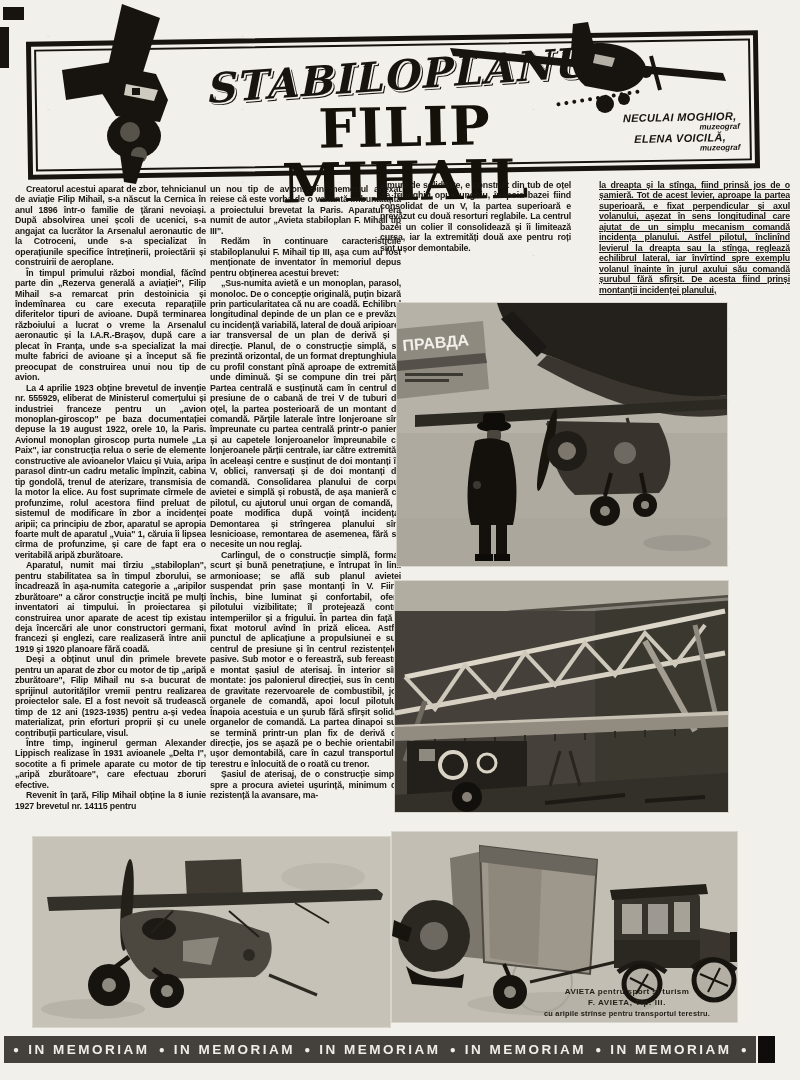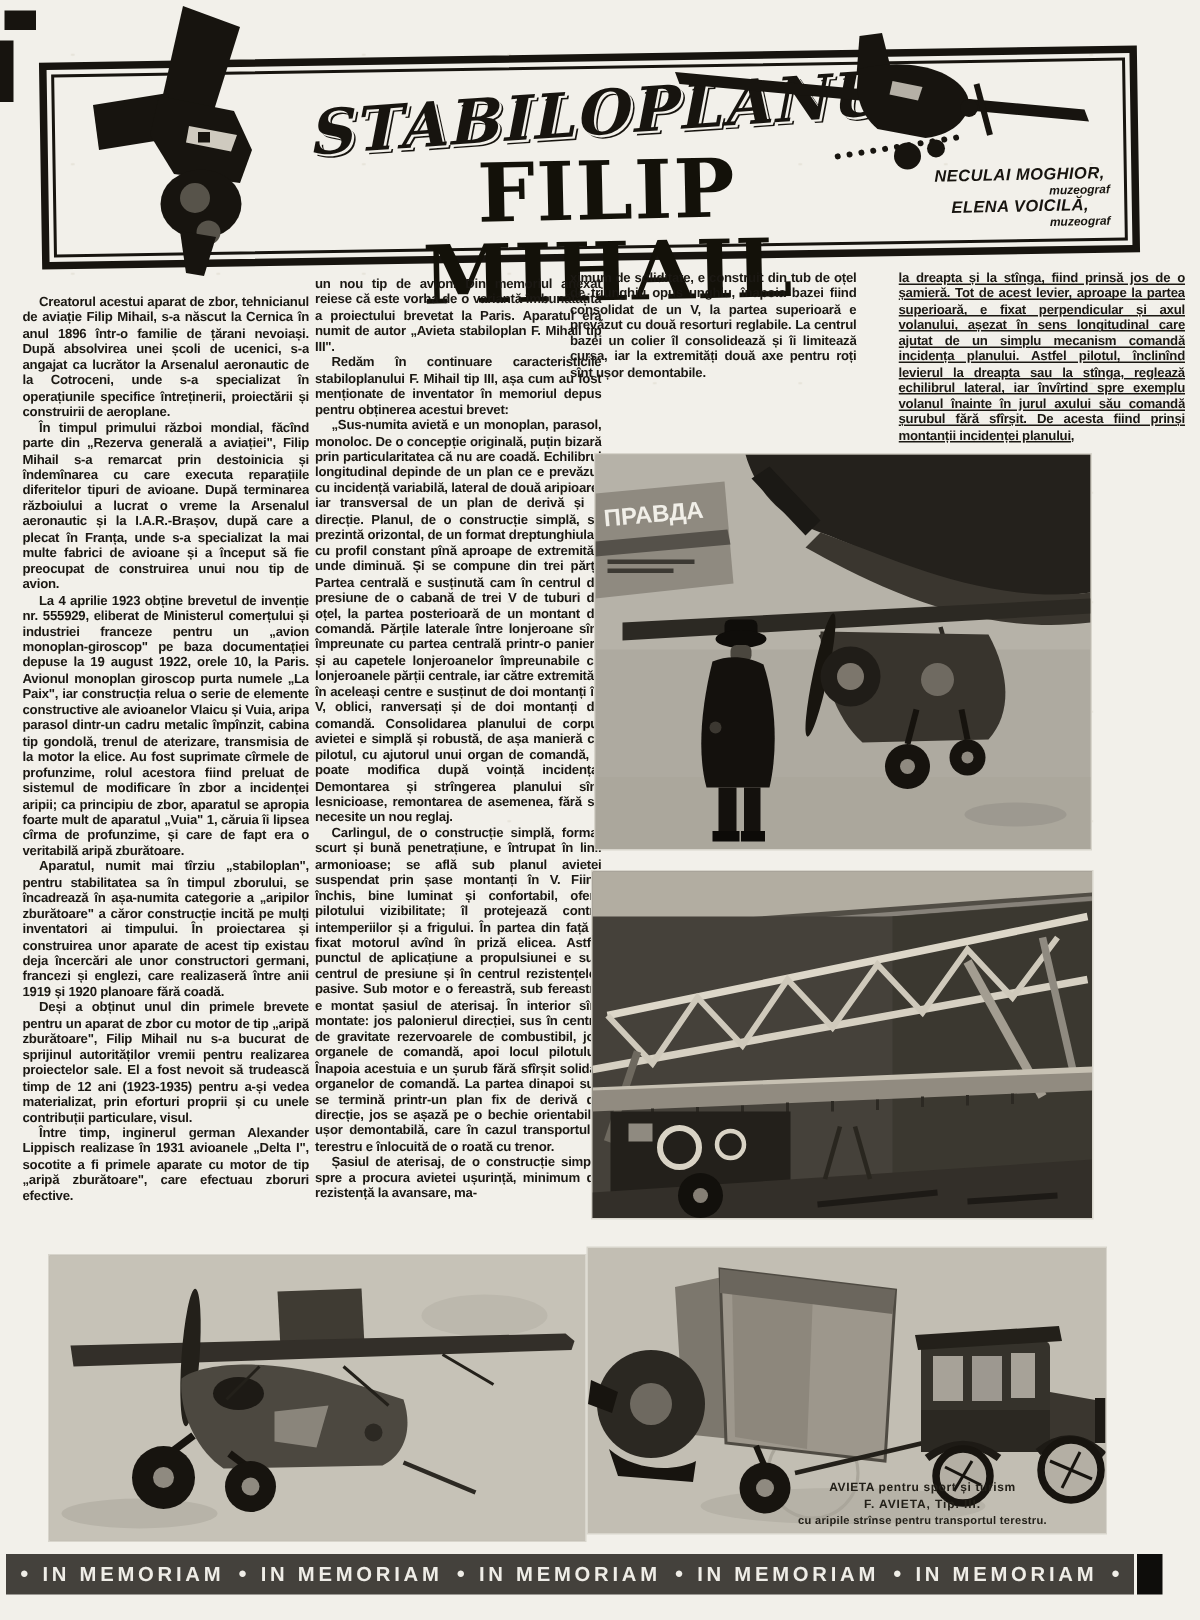--- a/index.html
+++ b/index.html
@@ -20,32 +20,32 @@
   .main-title{left:196px;top:100px;width:418px;text-align:center;font-family:"DejaVu Serif",serif;
        font-weight:bold;font-size:54px;line-height:1;letter-spacing:1px;color:#131109;transform:rotate(-1.2deg);}
   .credits{left:606px;top:111px;width:148px;transform:rotate(-1.2deg);color:#17140f;}
   .credit-name{font-style:italic;font-weight:bold;font-size:11px;letter-spacing:0.3px;text-align:center;line-height:12px;}
   .credit-role{font-style:italic;font-weight:bold;font-size:8px;text-align:right;line-height:9px;padding-right:14px;}
   
   .col{position:absolute;overflow:hidden;font-size:8.8px;line-height:10.45px;font-weight:bold;
        text-align:justify;color:#1b1813;letter-spacing:-0.15px;}
   .col p{margin:0;text-indent:11px;}
   .col p.noindent{text-indent:0;}
-  .col1{left:15px;top:196px;width:191px;height:649px;}
+  .col1{left:15px;top:184px;width:191px;height:649px;}
   .col2{left:210px;top:184px;width:191px;height:650px;}
   .col3{left:380px;top:180px;width:191px;height:128px;}
   .col4{left:599px;top:180px;width:191px;height:128px;text-decoration:underline;}
   
   .photo{background:#aeaaa0;box-shadow:0 0 0 1px #d8d5cc;}
   .photo svg{display:block;width:100%;height:100%;}
   .photo1{left:397px;top:303px;width:330px;height:263px;}
   .photo2{left:395px;top:581px;width:333px;height:231px;}
   .photo3{left:33px;top:837px;width:357px;height:190px;}
   .photo4{left:392px;top:832px;width:345px;height:190px;}
-  .caption{position:absolute;right:16px;bottom:3px;width:212px;text-align:center;color:#232019;
+  .caption{position:absolute;right:4px;bottom:3px;width:212px;text-align:center;color:#232019;
        font-weight:bold;line-height:11px;}
   .caption .c1{font-size:8px;letter-spacing:0.4px;}
   .caption .c2{font-size:8px;letter-spacing:0.6px;}
   .caption .c3{font-size:7.4px;letter-spacing:0.2px;}
   
   .memoriam{left:4px;top:1036px;width:752px;height:27px;background:#44413c;color:#efede7;
        display:flex;align-items:center;justify-content:space-evenly;
        font-weight:bold;font-size:13.5px;letter-spacing:2.5px;}
   .memoriam .b{font-size:10px;letter-spacing:0;}
   .bar-cap{left:758px;top:1036px;width:17px;height:27px;background:#0e0d0b;}
@@ -94,20 +94,21 @@
     <div class="credit-role">muzeograf</div>
   </div>
 
   <section class="col col1">
     <p>Creatorul acestui aparat de zbor, tehnicianul de aviație Filip Mihail, s-a născut la Cernica în anul 1896 într-o familie de țărani nevoiași. După absolvirea unei școli de ucenici, s-a angajat ca lucrător la Arsenalul aeronautic de la Cotroceni, unde s-a specializat în operațiunile specifice întreținerii, proiectării și construirii de aeroplane.</p>
     <p>În timpul primului război mondial, făcînd parte din „Rezerva generală a aviației", Filip Mihail s-a remarcat prin destoinicia și îndemînarea cu care executa reparațiile diferitelor tipuri de avioane. După terminarea războiului a lucrat o vreme la Arsenalul aeronautic și la I.A.R.-Brașov, după care a plecat în Franța, unde s-a specializat la mai multe fabrici de avioane și a început să fie preocupat de construirea unui nou tip de avion.</p>
     <p>La 4 aprilie 1923 obține brevetul de invenție nr. 555929, eliberat de Ministerul comerțului și industriei franceze pentru un „avion monoplan-giroscop" pe baza documentației depuse la 19 august 1922, orele 10, la Paris. Avionul monoplan giroscop purta numele „La Paix", iar construcția relua o serie de elemente constructive ale avioanelor Vlaicu și Vuia, aripa parasol dintr-un cadru metalic împînzit, cabina tip gondolă, trenul de aterizare, transmisia de la motor la elice. Au fost suprimate cîrmele de profunzime, rolul acestora fiind preluat de sistemul de modificare în zbor a incidenței aripii; ca principiu de zbor, aparatul se apropia foarte mult de aparatul „Vuia" 1, căruia îi lipsea cîrma de profunzime, și care de fapt era o veritabilă aripă zburătoare.</p>
     <p>Aparatul, numit mai tîrziu „stabiloplan", pentru stabilitatea sa în timpul zborului, se încadrează în așa-numita categorie a „aripilor zburătoare" a căror construcție incită pe mulți inventatori ai timpului. În proiectarea și construirea unor aparate de acest tip existau deja încercări ale unor constructori germani, francezi și englezi, care realizaseră între anii 1919 și 1920 planoare fără coadă.</p>
     <p>Deși a obținut unul din primele brevete pentru un aparat de zbor cu motor de tip „aripă zburătoare", Filip Mihail nu s-a bucurat de sprijinul autorităților vremii pentru realizarea proiectelor sale. El a fost nevoit să trudească timp de 12 ani (1923-1935) pentru a-și vedea materializat, prin eforturi proprii și cu unele contribuții particulare, visul.</p>
     <p>Între timp, inginerul german Alexander Lippisch realizase în 1931 avioanele „Delta I", socotite a fi primele aparate cu motor de tip „aripă zburătoare", care efectuau zboruri efective.</p>
+    <p>Revenit în țară, Filip Mihail obține la 8 iunie 1927 brevetul nr. 14115 pentru</p>
   </section>
 
   <section class="col col2">
     <p class="noindent">un nou tip de avion. Din memoriul anexat reiese că este vorba de o variantă îmbunătățită a proiectului brevetat la Paris. Aparatul era numit de autor „Avieta stabiloplan F. Mihail tip III".</p>
     <p>Redăm în continuare caracteristicile stabiloplanului F. Mihail tip III, așa cum au fost menționate de inventator în memoriul depus pentru obținerea acestui brevet:</p>
     <p>„Sus-numita avietă e un monoplan, parasol, monoloc. De o concepție originală, puțin bizară prin particularitatea că nu are coadă. Echilibrul longitudinal depinde de un plan ce e prevăzut cu incidență variabilă, lateral de două aripioare, iar transversal de un plan de derivă și o direcție. Planul, de o construcție simplă, se prezintă orizontal, de un format dreptunghiular, cu profil constant pînă aproape de extremități unde diminuă. Și se compune din trei părți. Partea centrală e susținută cam în centrul de presiune de o cabană de trei V de tuburi de oțel, la partea posterioară de un montant de comandă. Părțile laterale între lonjeroane sînt împreunate cu partea centrală printr-o panieră și au capetele lonjeroanelor împreunabile cu lonjeroanele părții centrale, iar către extremități în aceleași centre e susținut de doi montanți în V, oblici, ranversați și de doi montanți de comandă. Consolidarea planului de corpul avietei e simplă și robustă, de așa manieră că pilotul, cu ajutorul unui organ de comandă, îi poate modifica după voință incidența. Demontarea și strîngerea planului sînt lesnicioase, remontarea de asemenea, fără să necesite un nou reglaj.</p>
     <p>Carlingul, de o construcție simplă, format scurt și bună penetrațiune, e întrupat în linii armonioase; se află sub planul avietei suspendat prin șase montanți în V. Fiind închis, bine luminat și confortabil, oferă pilotului vizibilitate; îl protejează contra intemperiilor și a frigului. În partea din față e fixat motorul avînd în priză elicea. Astfel punctul de aplicațiune a propulsiunei e sub centrul de presiune și în centrul rezistențelor pasive. Sub motor e o fereastră, sub fereastră e montat șasiul de aterisaj. În interior sînt montate: jos palonierul direcției, sus în centru de gravitate rezervoarele de combustibil, jos organele de comandă, apoi locul pilotului. Înapoia acestuia e un șurub fără sfîrșit solidar organelor de comandă. La partea dinapoi sus se termină printr-un plan fix de derivă de direcție, jos se așază pe o bechie orientabilă, ușor demontabilă, care în cazul transportului terestru e înlocuită de o roată cu trenor.</p>
     <p>Șasiul de aterisaj, de o construcție simplă spre a procura avietei ușurință, minimum de rezistență la avansare, ma-</p>
   </section>
 

